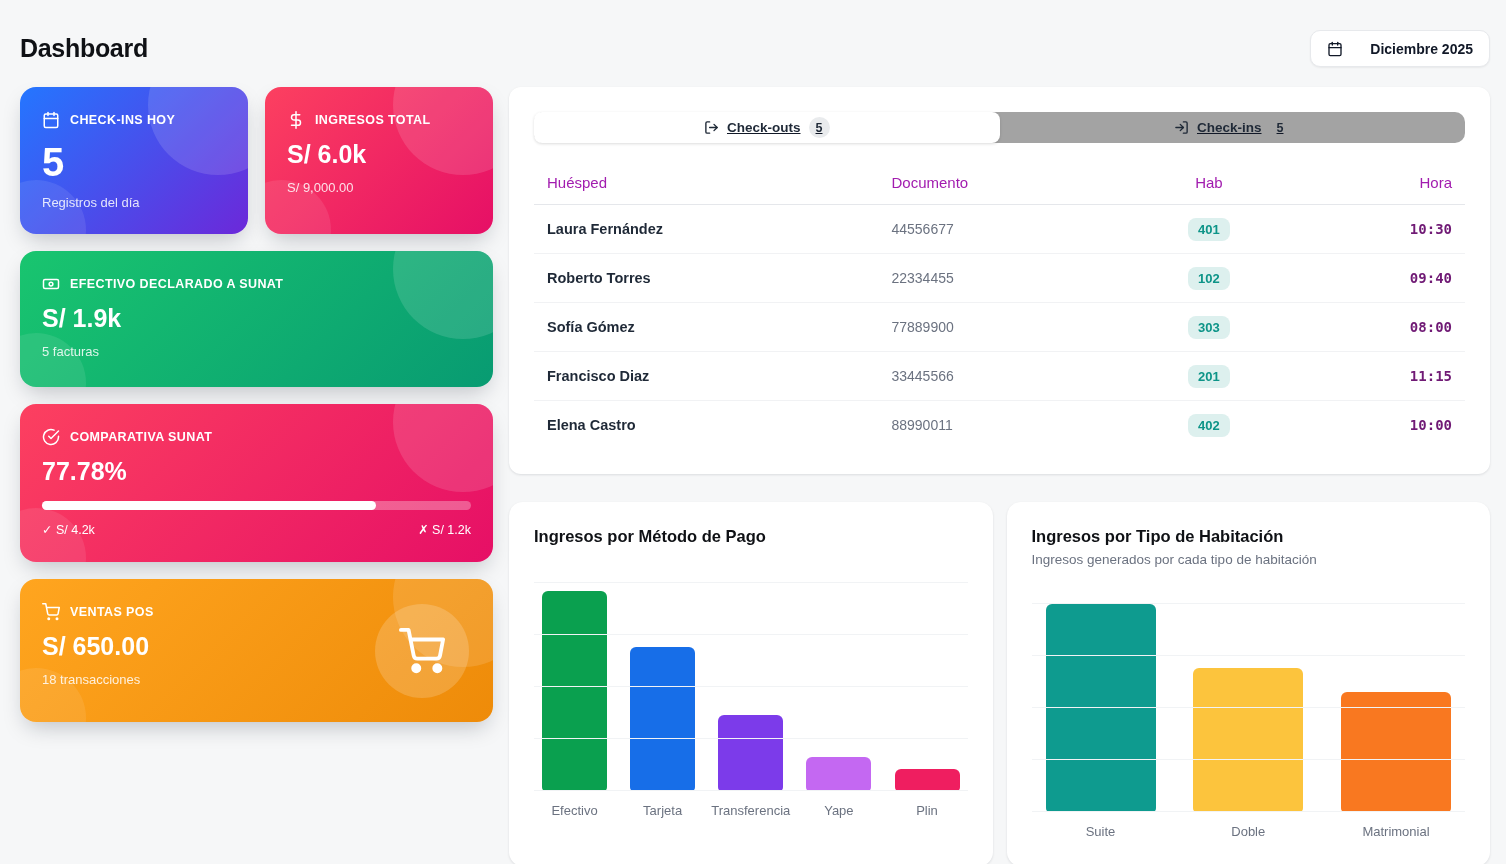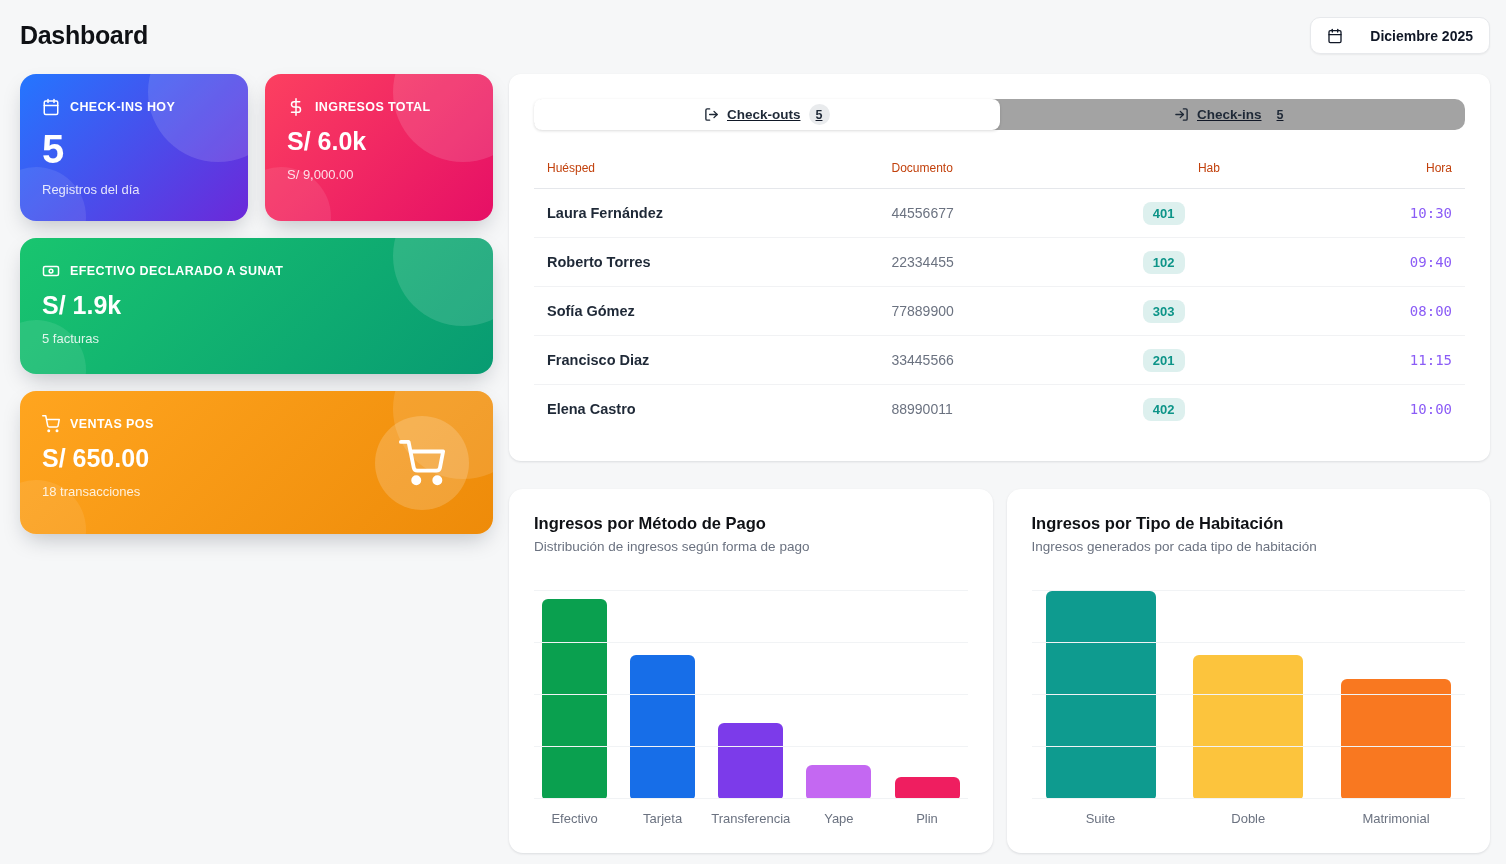--- a/index.html
+++ b/index.html
@@ -5,21 +5,21 @@
   * { box-sizing: border-box; }
   html,body { margin:0; padding:0; }
   body {
     width:1506px; height:864px; overflow:hidden;
     background:#f6f7f8; color:#111827;
     font-family:"Liberation Sans", sans-serif;
   }
   svg { display:block; }
 
   
-  .app-header { display:flex; justify-content:space-between; align-items:center; padding:17px 16px 20px 20px; }
+  .app-header { display:flex; justify-content:space-between; align-items:center; padding:30px 16px 20px 20px; }
   .page-title { margin:0; font-size:25px; font-weight:700; letter-spacing:-0.3px; color:#0f1115; }
   .date-btn {
     display:flex; align-items:center; gap:27px; background:#fff; border:1px solid #e7e9ec;
     border-radius:10px; height:37px; padding:0 16px; font-family:inherit;
     font-size:14px; font-weight:700; color:#111827; cursor:pointer;
     box-shadow:0 1px 2px rgba(0,0,0,.06);
   }
   .date-btn svg { width:16px; height:16px; }
 
   
@@ -60,31 +60,31 @@
   .tabs { background:#a3a3a3; border-radius:10px; display:flex; height:31px;text-decoration:underline; }
   .tab { flex:1; display:flex; align-items:center; justify-content:center; gap:8px;
     font-size:13.5px; font-weight:700; color:#1f2937; border-radius:8px; cursor:pointer; border:none; background:transparent; font-family:inherit; }
   .tab.active { background:#fff; box-shadow:0 1px 3px rgba(0,0,0,.14); }
   .tab svg { width:15px; height:15px; }
   .tab-count { min-width:21px; height:21px; padding:0 5px; border-radius:11px;
     display:flex; align-items:center; justify-content:center; font-size:12.5px; font-weight:700; }
   .tab.active .tab-count { background:#e9ebed; }
 
   table.mv-table { width:100%; border-collapse:collapse; margin-top:23px; table-layout:fixed; }
-  .mv-table th { color:#c2410c; font-weight:400; font-size:12px; text-align:left;
+  .mv-table th { color:#a21caf; font-weight:400; font-size:15px; text-align:left;
     padding:8px 13px 13px 13px; border-bottom:1px solid #e5e7eb; }
   .mv-table th.center { text-align:center; } .mv-table th.right { text-align:right; }
   .mv-table td { padding:0 13px; height:49px; border-bottom:1px solid #f1f2f4; vertical-align:middle; }
   .mv-table tbody tr:last-child td { border-bottom:none; }
   .guest { font-size:14.5px; font-weight:700; color:#1f2937; }
   .doc { font-size:14px; color:#6b7280; }
-  .cell-center { } .cell-right { text-align:right; }
+  .cell-center { text-align:center; } .cell-right { text-align:right; }
   .room-badge { display:inline-block; background:#ddf0ee; color:#0d9488; font-weight:700;
     font-size:13px; padding:4px 10px; border-radius:8px; }
-  .time { font-family:"DejaVu Sans Mono", monospace; font-weight:400; font-size:14px; color:#8b5cf6; }
+  .time { font-family:"DejaVu Sans Mono", monospace; font-weight:700; font-size:14px; color:#701a75; }
 
   
   .charts { display:grid; grid-template-columns:1fr 1fr; gap:14px; }
   .chart-card { padding:25px; height:364px; border-radius:14px; }
   .chart-title { font-size:16.5px; font-weight:700; color:#0f1115; }
   .chart-subtitle { font-size:13.5px; color:#6b7280; margin-top:6px; }
   .chart-plot { position:relative; height:208px; margin-top:37px; }
   .gridline { position:absolute; left:0; right:0; height:1px; background:#f1f3f5; }
   .chart-bars { position:absolute; left:0; right:0; top:0; bottom:0;
     display:flex; align-items:flex-end; justify-content:space-between; }
@@ -163,20 +163,41 @@
                 <circle cx="12" cy="12" r="2.5"></circle>
               </svg>
           </span>
           <span>EFECTIVO DECLARADO A SUNAT</span>
         </div>
         <div class="card-value">S/ 1.9k</div>
         <div class="card-sub">5 facturas</div>
       </div>
     </div>
 
+    <div class="stat-card h-158" style="background: linear-gradient(135deg, rgb(252, 64, 96), rgb(230, 15, 102));">
+      <div class="stat-inner">
+        <div class="card-head">
+          <span>
+            <svg viewBox="0 0 24 24" fill="none" stroke="#fff" stroke-width="2" stroke-linecap="round" stroke-linejoin="round">
+                <path d="M22 11.08V12a10 10 0 1 1-5.93-9.14"></path>
+                <polyline points="22 4 12 14.01 9 11.01"></polyline>
+              </svg>
+          </span>
+          <span>COMPARATIVA SUNAT</span>
+        </div>
+        <div class="card-value">77.78%</div>
+        <div class="progress-track">
+          <div class="progress-fill" style="width: 77.78%;"></div>
+        </div>
+        <div class="progress-notes">
+          <span>✓ S/ 4.2k</span>
+          <span>✗ S/ 1.2k</span>
+        </div>
+      </div>
+    </div>
 
     <div class="stat-card h-143" style="background: linear-gradient(135deg, rgb(255, 165, 31), rgb(238, 139, 9));">
       <div class="stat-inner">
         <div class="card-head">
           <span>
             <svg viewBox="0 0 24 24" fill="none" stroke="#fff" stroke-width="2" stroke-linecap="round" stroke-linejoin="round">
                 <circle cx="9" cy="21" r="1"></circle>
                 <circle cx="20" cy="21" r="1"></circle>
                 <path d="M1 1h4l2.68 13.39a2 2 0 0 0 2 1.61h9.72a2 2 0 0 0 2-1.61L23 6H6"></path>
               </svg>
@@ -278,21 +299,20 @@
         </tr>
       </tbody>
       </table>
 
     </section>
 
     <div class="charts">
 
       <section class="panel chart-card" id="chart-0">
         <div class="chart-title">Ingresos por Método de Pago</div>
-        <div class="chart-subtitle">Distribución de ingresos según forma de pago</div>
         <div class="chart-plot">
           <div class="chart-bars">
               <div class="bar" style="height: 96.1538%; background: rgb(10, 160, 79);"></div>
               <div class="bar" style="height: 69.2308%; background: rgb(23, 110, 232);"></div>
               <div class="bar" style="height: 36.5385%; background: rgb(124, 59, 234);"></div>
               <div class="bar" style="height: 16.5385%; background: rgb(196, 104, 242);"></div>
               <div class="bar" style="height: 10.7692%; background: rgb(239, 30, 96);"></div>
             </div>
         <div class="gridline" style="bottom: 0%;"></div>
             <div class="gridline" style="bottom: 25%;"></div>

